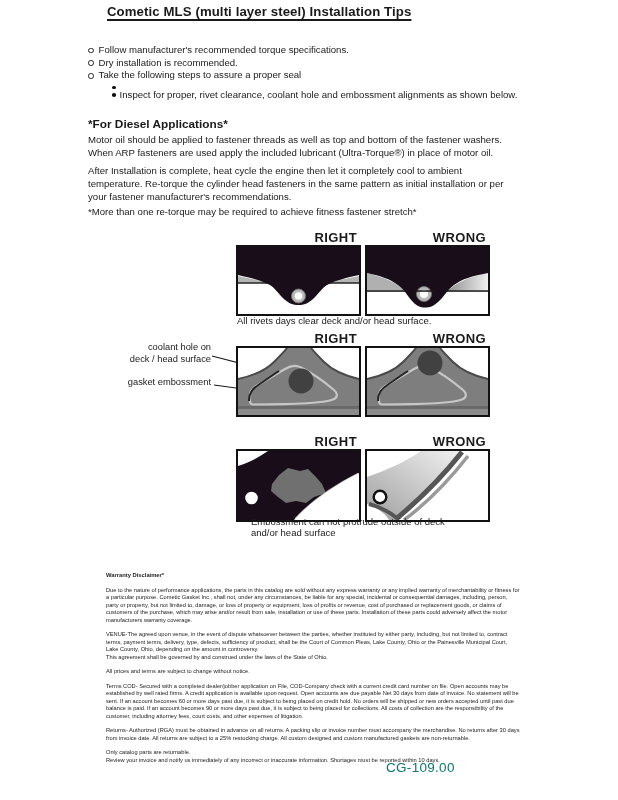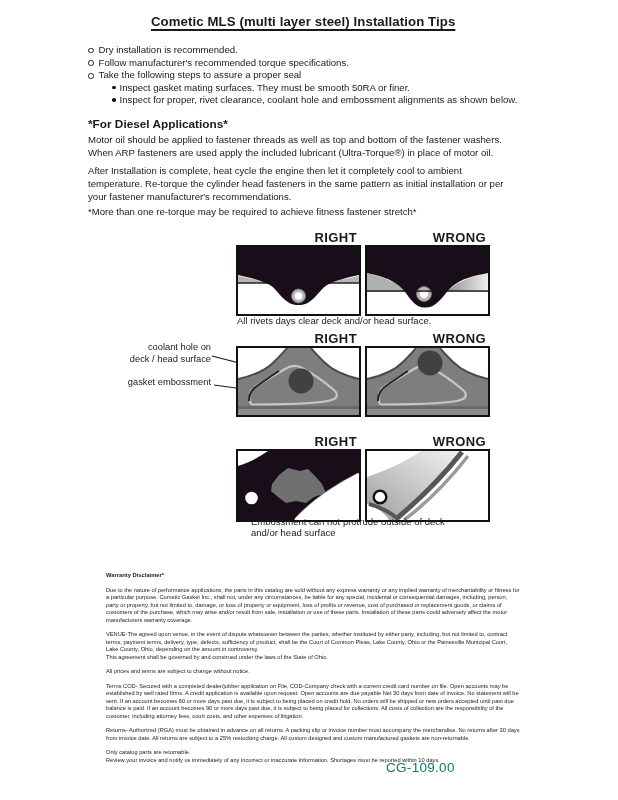--- a/index.html
+++ b/index.html
@@ -2,24 +2,23 @@
 <html><head>
 <meta charset="utf-8">
 <style>
   html,body{margin:0;padding:0;background:#fff;}
   .page{
     position:relative;width:618px;height:800px;background:#ffffff;overflow:hidden;
     font-family:"Liberation Sans","DejaVu Sans",sans-serif;color:#1a1a1a;
   }
   .abs{position:absolute;}
   .title{
-    left:107px;top:14px;font-size:13.2px;font-weight:bold;
+    left:107px;top:4px;font-size:13.2px;font-weight:bold;
     text-decoration:underline;text-decoration-thickness:1.5px;text-underline-offset:2.5px;
     letter-spacing:.1px;
-    margin-left:44px;
   }
   .bullets{left:88px;top:44px;font-size:9.6px;line-height:12.6px;width:440px;}
   .b-row{display:flex;align-items:flex-start;}
   .b-mark{width:3.6px;height:3.6px;border:1px solid #222;border-radius:50%;margin:3.8px 5px 0 0;flex:0 0 auto;}
   .sb-row{display:flex;align-items:flex-start;margin-left:24px;}
   .sb-mark{width:3.6px;height:3.6px;background:#111;border-radius:50%;margin:4px 4px 0 0;flex:0 0 auto;}
   .diesel-h{left:88px;top:117px;font-size:11.8px;font-weight:bold;}
   .para{left:88px;width:428px;font-size:9.6px;line-height:12.8px;}
   .p1{top:134px;}
   .p2{top:165px;}
@@ -38,33 +37,32 @@
 </head>
 <body>
 
 <div class="page">
 
   <div class="abs title">Cometic MLS (multi layer steel) Installation Tips</div>
 
   <div class="abs bullets">
     <div class="b-row">
       <span class="b-mark"></span>
-      <span>Dry installation is recommended.</span>
+      <span>Follow manufacturer's recommended torque specifications.</span>
     </div>
     <div class="b-row">
       <span class="b-mark"></span>
-      <span>Follow manufacturer's recommended torque specifications.</span>
+      <span>Dry installation is recommended.</span>
     </div>
     <div class="b-row">
       <span class="b-mark"></span>
       <span>Take the following steps to assure a proper seal</span>
     </div>
     <div class="sb-row">
       <span class="sb-mark"></span>
-      <span>Inspect gasket mating surfaces.  They must be smooth 50RA or finer.</span>
     </div>
     <div class="sb-row">
       <span class="sb-mark"></span>
       <span>Inspect for proper, rivet clearance, coolant hole and embossment alignments as shown below.</span>
     </div>
   </div>
 
   <div class="abs diesel-h">*For Diesel Applications*</div>
   <div class="abs para p1">Motor oil should be applied to fastener threads as well as top and bottom of the fastener washers. When ARP fasteners are used apply the included lubricant (Ultra-Torque®) in place of motor oil.</div>
   <div class="abs para p2">After Installation is complete, heat cycle the engine then let it completely cool to ambient temperature. Re-torque the cylinder head fasteners in the same pattern as initial installation or per your fastener manufacturer's recommendations.</div>

